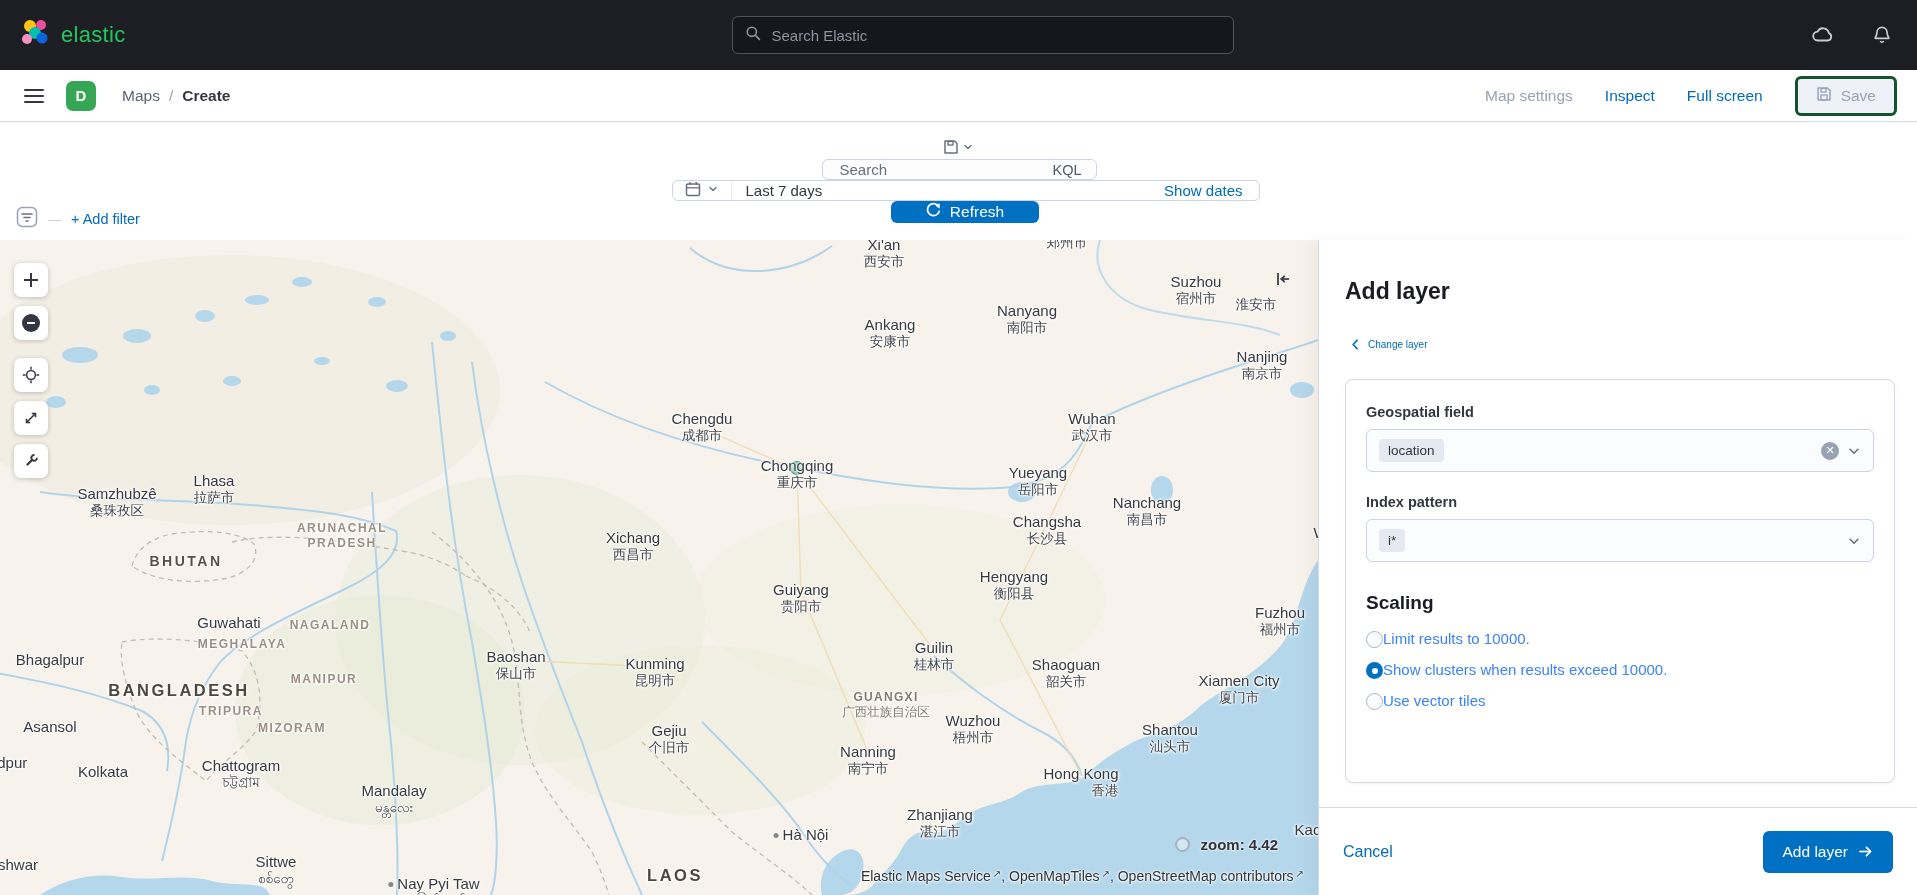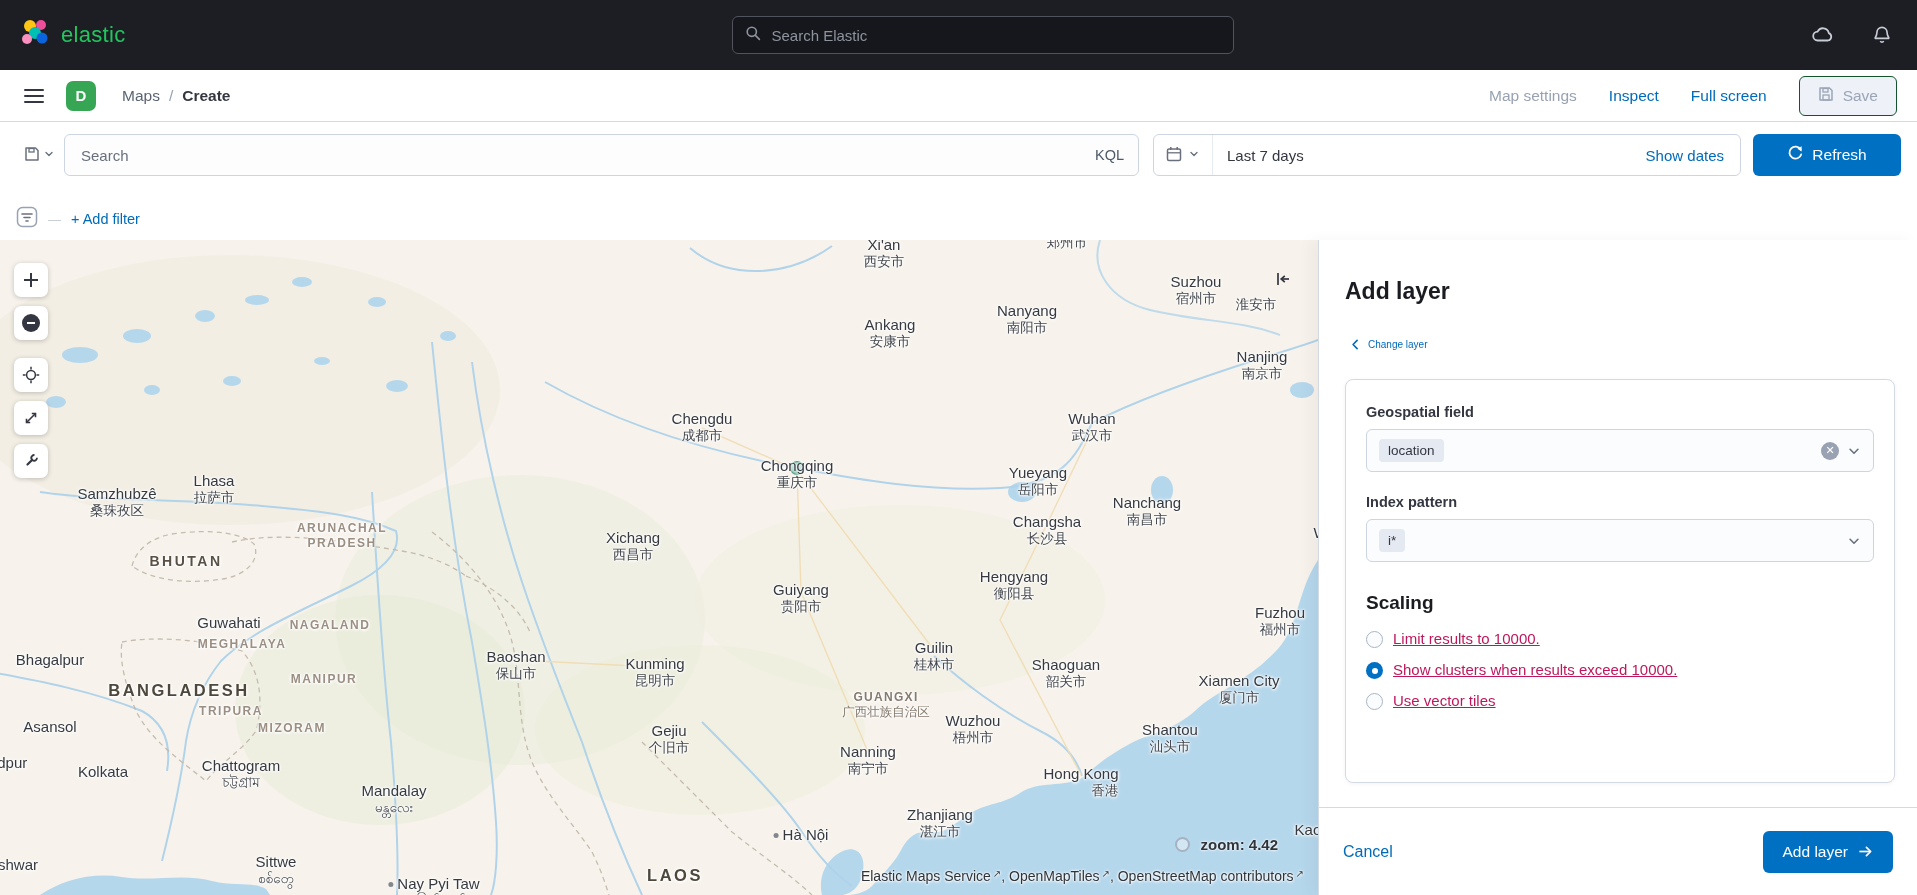--- a/index.html
+++ b/index.html
@@ -28,26 +28,26 @@
   .menu-btn { margin-left:18px; background:none; border:none; padding:6px; display:flex; }
   .space-badge { width:30px; height:30px; margin-left:16px; border-radius:7px; background:#36a654; color:#fff;
     font-size:15px; font-weight:700; display:flex; align-items:center; justify-content:center; }
   .breadcrumbs { margin-left:26px; display:flex; align-items:center; gap:9px; font-size:15.5px; }
   .crumb { color:#5a6472; }
   .crumb-sep::before { content:"/"; color:#98a2b3; }
   .crumb-current { color:#343741; font-weight:600; }
   .nav-right { margin-left:auto; display:flex; align-items:center; gap:32px; padding-right:20px; }
   .nav-link { font-size:15.5px; color:#006bb8; background:none; border:none; padding:0; }
   .nav-link.disabled { color:#98a2b3; }
-  .save-btn { height:40px; padding:0 18px; background:#eef1f7; border:1px solid #14532d; border-radius:6px;
+  .save-btn { height:40px; padding:0 18px; background:#eef1f7; border:3px solid #14532d; border-radius:6px;
     color:#9aa5b6; font-size:15.5px; display:flex; align-items:center; gap:9px; }
 
   
   .toolbar { position:absolute; top:122px; left:0; right:0; height:118px; background:#fff; }
-  .qrow { position:absolute; top:16px; left:16px; right:16px; height:34px; display:flex; align-items:center; }
+  .qrow { position:absolute; top:16px; left:16px; right:16px; height:34px; display:flex; align-items:center;flex-direction:column; }
   .saved-query { width:46px; height:42px; background:none; border:none; display:flex; align-items:center; justify-content:center; gap:3px; }
   .search-box { flex:1; height:42px; margin-left:2px; border:1px solid #cdd5e2; border-radius:6px; background:#fdfdfe;
     display:flex; align-items:center; padding:0 14px; }
   .search-box input { flex:1; border:none; outline:none; background:transparent; font-size:15px; color:#343741; font-family:inherit; }
   .search-box input::placeholder { color:#69707d; }
   .kql { background:none; border:none; font-size:14.5px; color:#4d5a68; padding:0 0 0 12px; }
   .datepicker { width:588px; height:42px; margin-left:14px; border:1px solid #cdd5e2; border-radius:6px; background:#fff;
     display:flex; align-items:center; }
   .dp-quick { height:100%; border:none; background:none; display:flex; align-items:center; gap:6px; padding:0 12px;
     border-right:1px solid #e6ebf2; }
@@ -108,21 +108,21 @@
   .combo { margin-top:9px; height:43px; border:1px solid #cdd5e2; border-radius:6px; background:#fbfcfd;
     display:flex; align-items:center; padding:0 12px; gap:8px; }
   .token { background:#e4e9f2; border-radius:4px; padding:4px 9px; font-size:13.5px; color:#343741; }
   .combo .spacer { flex:1; }
   .clear-btn { width:18px; height:18px; border:none; border-radius:50%; background:#98a2b3; color:#fff; font-size:11px;
     line-height:1; display:flex; align-items:center; justify-content:center; padding:0; }
   .combo-caret { background:none; border:none; padding:0; display:flex; }
   .field-group + .field-group { margin-top:22px; }
   .scaling-h { margin-top:30px; font-size:19px; font-weight:700; color:#1a1c21; }
   #scaling-options { margin-top:16px; display:flex; flex-direction:column; gap:13px; }
-  .radio-row { display:flex; align-items:flex-start; gap:10px; font-size:15px; color:#be185d; cursor:pointer;text-decoration:underline; }
+  .radio-row { display:flex; align-items:flex-start; font-size:15px; color:#3b82f6; cursor:pointer; }
   .rb { width:17px; height:17px; border-radius:50%; background:#fbfcfd; border:1px solid #aab4c4; flex:none; margin-top:1px; }
   .rb.checked { background:#0071c2; border:none; position:relative; }
   .rb.checked::after { content:""; position:absolute; left:50%; top:50%; width:6px; height:6px; margin:-3px 0 0 -3px;
     border-radius:50%; background:#fff; }
   .fly-footer { position:absolute; left:0; right:0; bottom:0; height:88px; border-top:1px solid #d3dae6;
     display:flex; align-items:center; justify-content:space-between; padding:0 24px; }
   .cancel-link { background:none; border:none; color:#006bb8; font-size:16px; padding:0; }
   .add-layer-btn { height:42px; padding:0 20px; background:#0071c2; border:none; border-radius:6px; color:#fff;
     font-size:15.5px; font-weight:500; display:flex; align-items:center; gap:10px; }
 </style>

